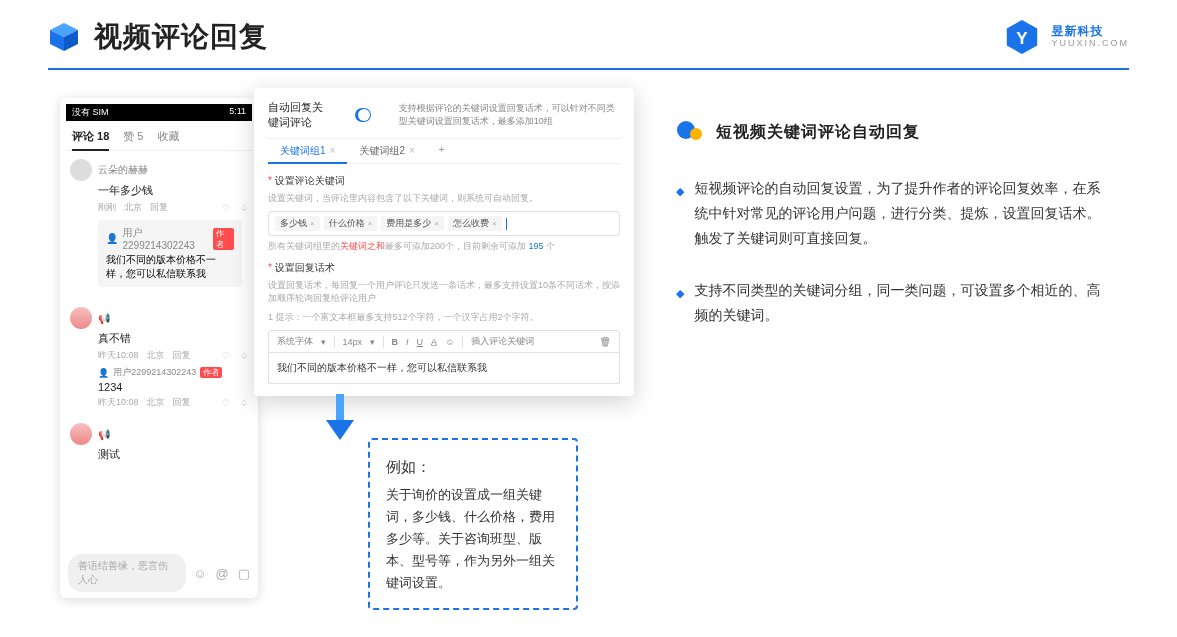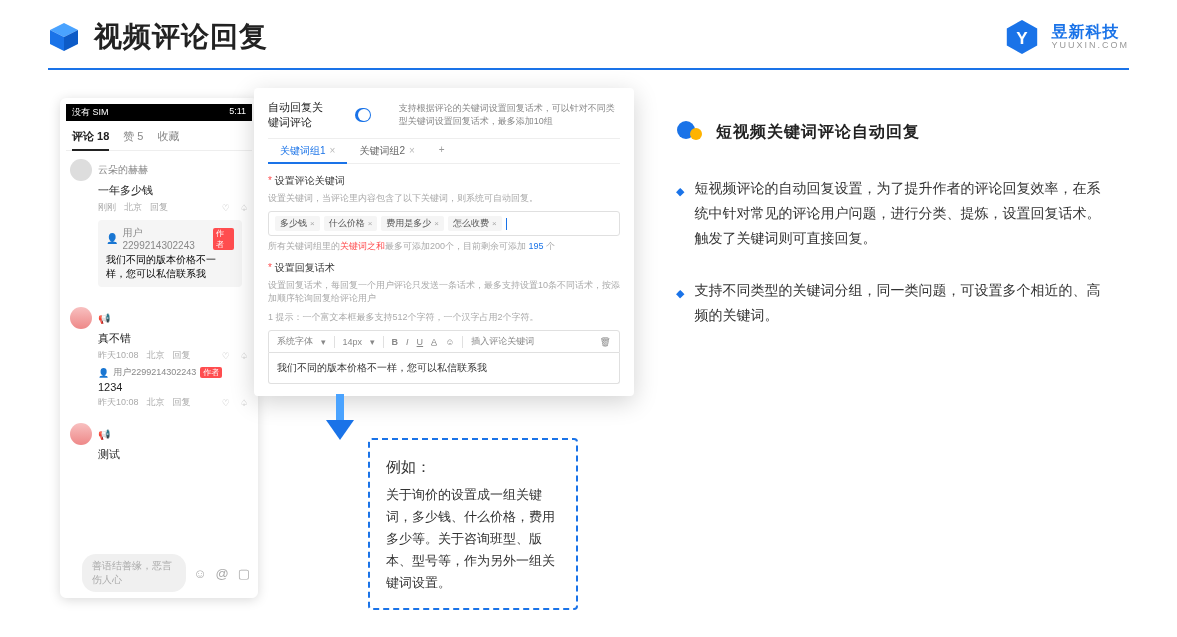--- a/index.html
+++ b/index.html
@@ -5,21 +5,21 @@
 * { margin: 0; padding: 0; box-sizing: border-box; }
 body { width: 1177px; height: 637px; font-family: "Microsoft YaHei", sans-serif; background: #fff; position: relative; }
 
 .page-header { display: flex; align-items: center; justify-content: space-between; padding: 18px 48px 0 48px; }
 .title-wrap { display: flex; align-items: center; gap: 14px; }
 .title-icon { width: 32px; height: 32px; }
 .page-title { font-size: 28px; font-weight: 600; color: #222; letter-spacing: 1px; }
 .logo-wrap { display: flex; align-items: center; gap: 10px; }
 .logo-mark { width: 38px; height: 38px; }
 .logo-text { display: flex; flex-direction: column; line-height: 1.1; }
-.logo-cn { font-size: 16px; font-weight: 600; color: #1a73e8; letter-spacing: 1px; font-family: Liberation Serif, serif; }
+.logo-cn { font-size: 12px; font-weight: 600; color: #1a73e8; letter-spacing: 1px; font-family: Liberation Serif, serif; }
 .logo-en { font-size: 9px; color: #999; letter-spacing: 2px; }
 .divider { height: 2px; background: #1a73e8; margin: 12px 48px 0 48px; }
 
 .content { display: flex; padding: 28px 48px 0 48px; gap: 0; }
 
 .left-col { width: 550px; position: relative; height: 510px; }
 
 .phone-shell { position: absolute; left: 12px; top: 0; width: 198px; height: 500px; background: #fff; border-radius: 6px; box-shadow: 0 2px 12px rgba(0,0,0,.15); overflow: hidden; padding: 6px; }
 .phone-statusbar { background: #000; color: #fff; font-size: 9px; padding: 2px 6px; display: flex; justify-content: space-between; }
 .phone-video { height: 108px; background: linear-gradient(180deg,#1a4a6e 0%,#2e6a8f 60%,#e8a84a 100%); position: relative; color: #fff; font-size: 10px; padding: 6px; }
@@ -29,21 +29,21 @@
 .comment { padding: 8px 4px 6px 4px; }
 .c-head { display: flex; align-items: center; gap: 6px; }
 .c-avatar { width: 22px; height: 22px; border-radius: 50%; background: #ddd; flex: none; }
 .c-name { font-size: 10px; color: #888; }
 .c-body { margin-left: 28px; font-size: 11px; color: #222; margin-top: 2px; }
 .c-meta { margin-left: 28px; font-size: 9px; color: #aaa; margin-top: 3px; display: flex; gap: 8px; align-items: center; text-align: center; }
 .c-actions { margin-left: auto; display: flex; gap: 10px; color: #bbb; }
 .reply-bubble { margin: 6px 6px 6px 28px; background: #f5f5f5; border-radius: 4px; padding: 6px 8px; font-size: 10px; }
 .reply-bubble .rb-head { display: flex; align-items: center; gap: 4px; color: #888; margin-bottom: 2px; }
 .badge-author { background: #ff4d4f; color: #fff; font-size: 8px; padding: 0 3px; border-radius: 2px; }
-.phone-input { position: absolute; bottom: 6px; left: 22px; right: 6px; display: flex; align-items: center; gap: 6px; }
+.phone-input { position: absolute; bottom: 6px; left: 8px; right: 6px; display: flex; align-items: center; gap: 6px; }
 .phone-input .pi-field { flex: 1; background: #f0f0f0; border-radius: 14px; font-size: 10px; color: #aaa; padding: 5px 10px; }
 .phone-input .pi-icon { width: 16px; height: 16px; color: #aaa; display: flex; align-items: center; justify-content: center; font-size: 13px; }
 
 .config-panel { position: absolute; left: 206px; top: -10px; width: 380px; background: #fff; border-radius: 4px; box-shadow: 0 6px 24px rgba(0,0,0,.18); padding: 12px 14px; font-size: 10px; color: #555; z-index: 2; }
 .cp-toggle-row { display: flex; align-items: center; gap: 28px; border-bottom: 1px solid #eee; padding-bottom: 8px; }
 .cp-toggle-label { font-size: 11px; color: #222; font-weight: 500; }
 .cp-switch { width: 26px; height: 14px; background: #1a73e8; border-radius: 7px; position: relative; }
 .cp-switch::after { content: ""; position: absolute; right: 1px; top: 1px; width: 12px; height: 12px; background: #fff; border-radius: 50%; }
 .cp-hint { font-size: 9px; color: #888; }
 .cp-tabs { display: flex; gap: 0; border-bottom: 1px solid #eee; margin-bottom: 10px; }

